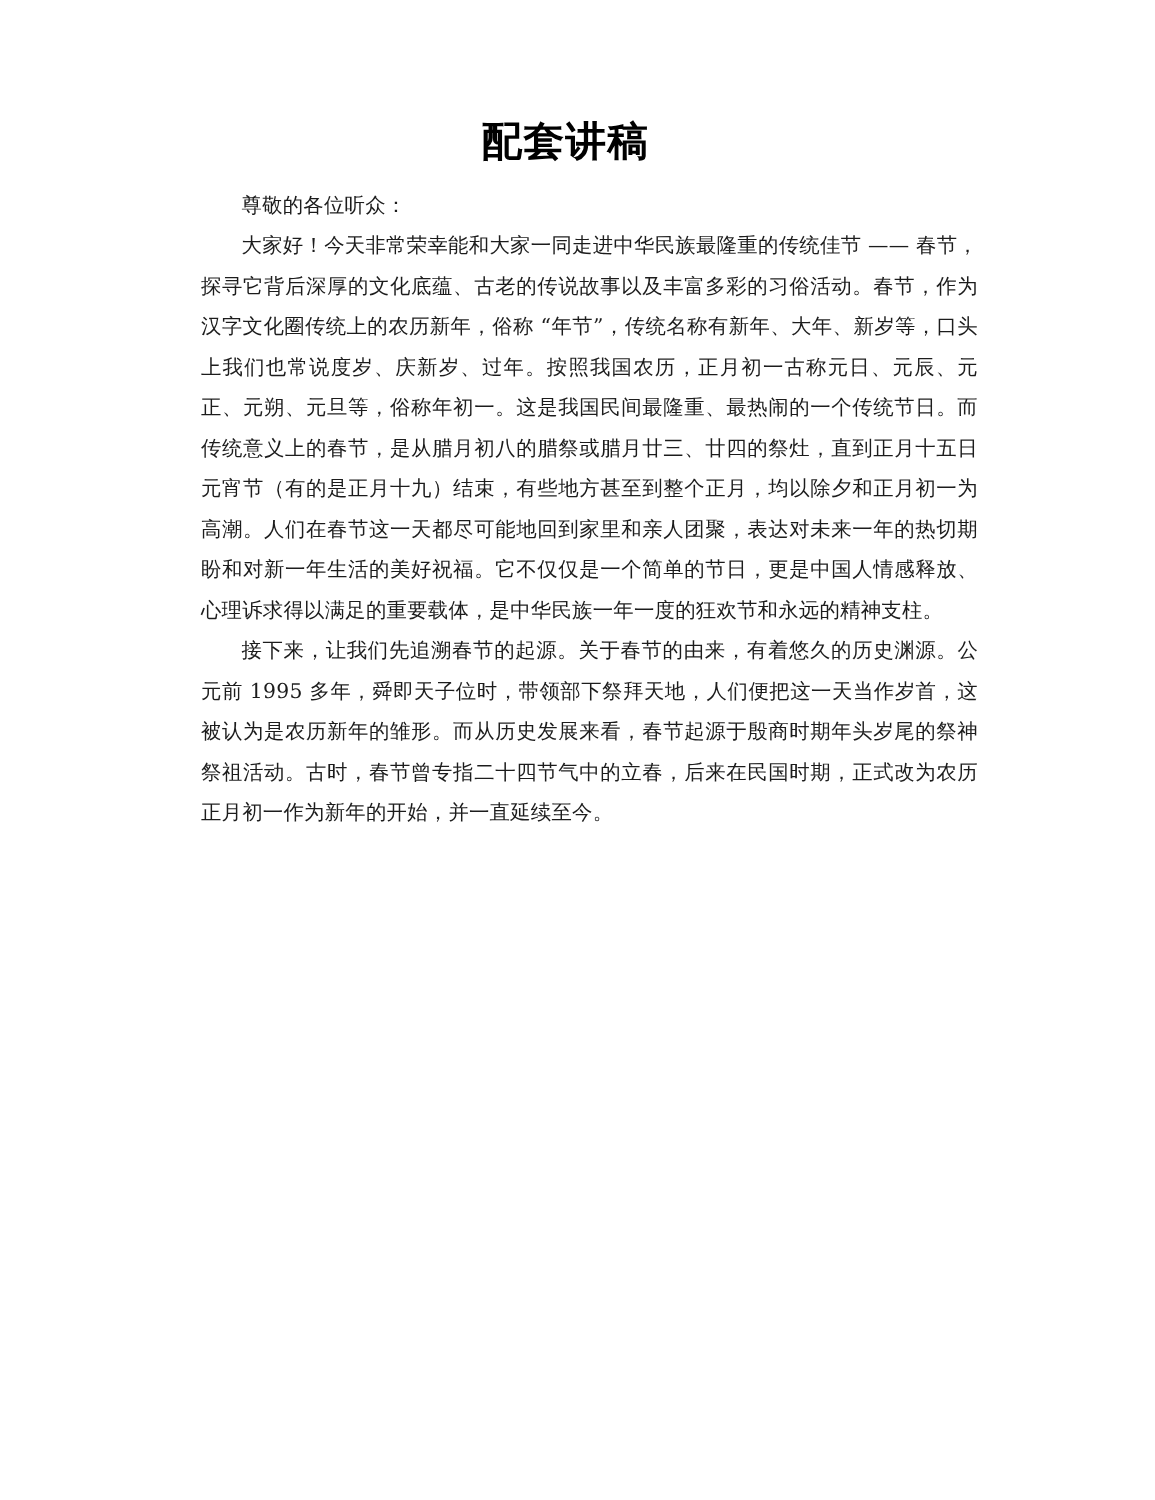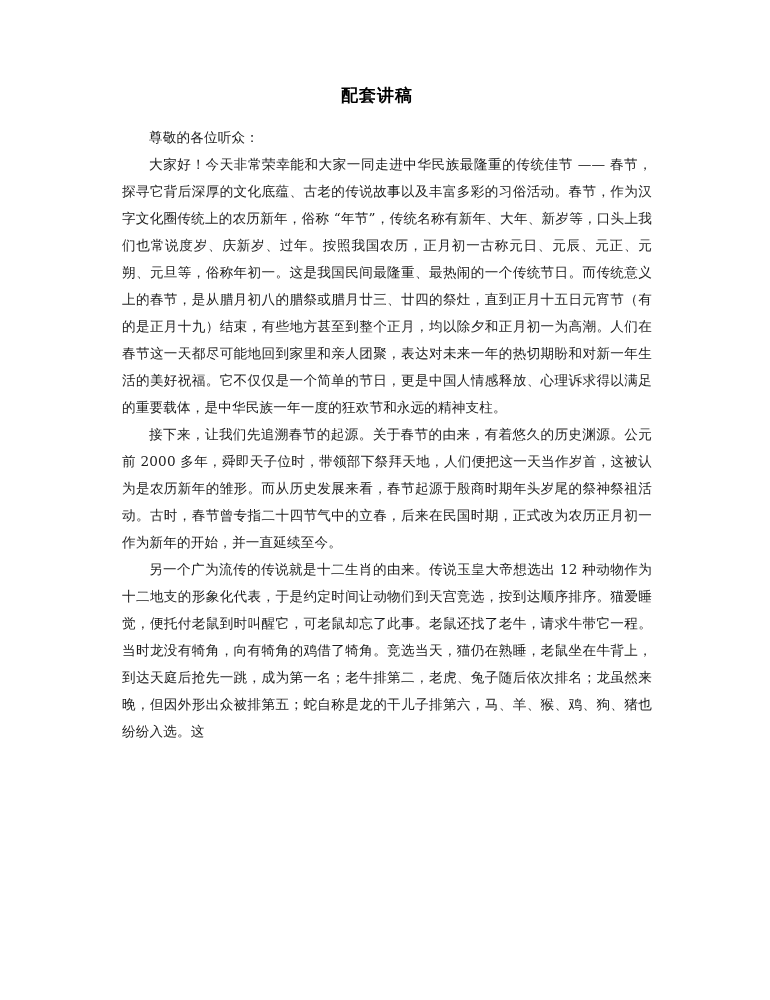--- a/index.html
+++ b/index.html
@@ -27,35 +27,35 @@
   .doc-title {
     margin: 0;
     padding: 0;
     position: absolute;
     top: 80px;
     left: 0;
     right: 16px;
     text-align: center;
     font-family: "DejaVu Sans", "Liberation Sans", sans-serif;
     font-weight: 700;
-    font-size: 17px;
+    font-size: 27px;
     line-height: 30px;
     letter-spacing: 1px;
     color: #000000;
   }
 
   .body-area {
     position: absolute;
     top: 124px;
     left: 118px;
     width: 534px;
   }
 
   p.para {
-    margin: 0 0 0 4px;
+    margin: 0 0 0 16px;
     padding: 0;
     font-size: 13.6px;
     line-height: 27px;
     text-align: justify;
     text-justify: inter-character;
     text-indent: 27px;
     color: #1c1c1c;
     word-break: break-all;
     letter-spacing: 0.15px;
   }
@@ -70,20 +70,19 @@
 <div class="page">
 
   <h1 class="doc-title">配套讲稿</h1>
 
   <div class="body-area">
 
     <p class="para salutation">尊敬的各位听众：</p>
 
     <p class="para">大家好！今天非常荣幸能和大家一同走进中华民族最隆重的传统佳节 —— 春节，探寻它背后深厚的文化底蕴、古老的传说故事以及丰富多彩的习俗活动。春节，作为汉字文化圈传统上的农历新年，俗称 “年节”，传统名称有新年、大年、新岁等，口头上我们也常说度岁、庆新岁、过年。按照我国农历，正月初一古称元日、元辰、元正、元朔、元旦等，俗称年初一。这是我国民间最隆重、最热闹的一个传统节日。而传统意义上的春节，是从腊月初八的腊祭或腊月廿三、廿四的祭灶，直到正月十五日元宵节（有的是正月十九）结束，有些地方甚至到整个正月，均以除夕和正月初一为高潮。人们在春节这一天都尽可能地回到家里和亲人团聚，表达对未来一年的热切期盼和对新一年生活的美好祝福。它不仅仅是一个简单的节日，更是中国人情感释放、心理诉求得以满足的重要载体，是中华民族一年一度的狂欢节和永远的精神支柱。</p>
 
-    <p class="para">接下来，让我们先追溯春节的起源。关于春节的由来，有着悠久的历史渊源。公元前 2000 多年，舜即天子位时，带领部下祭拜天地，人们便把这一天当作岁首，这被认为是农历新年的雏形。而从历史发展来看，春节起源于殷商时期年头岁尾的祭神祭祖活动。古时，春节曾专指二十四节气中的立春，后来在民国时期，正式改为农历正月初一作为新年的开始，并一直延续至今。</p>
+    <p class="para">接下来，让我们先追溯春节的起源。关于春节的由来，有着悠久的历史渊源。公元前 1995 多年，舜即天子位时，带领部下祭拜天地，人们便把这一天当作岁首，这被认为是农历新年的雏形。而从历史发展来看，春节起源于殷商时期年头岁尾的祭神祭祖活动。古时，春节曾专指二十四节气中的立春，后来在民国时期，正式改为农历正月初一作为新年的开始，并一直延续至今。</p>
 
 
-    <p class="para">另一个广为流传的传说就是十二生肖的由来。传说玉皇大帝想选出 12 种动物作为十二地支的形象化代表，于是约定时间让动物们到天宫竞选，按到达顺序排序。猫爱睡觉，便托付老鼠到时叫醒它，可老鼠却忘了此事。老鼠还找了老牛，请求牛带它一程。当时龙没有犄角，向有犄角的鸡借了犄角。竞选当天，猫仍在熟睡，老鼠坐在牛背上，到达天庭后抢先一跳，成为第一名；老牛排第二，老虎、兔子随后依次排名；龙虽然来晚，但因外形出众被排第五；蛇自称是龙的干儿子排第六，马、羊、猴、鸡、狗、猪也纷纷入选。这</p>
 
   </div>
 
 </div>
 
 </body></html>

